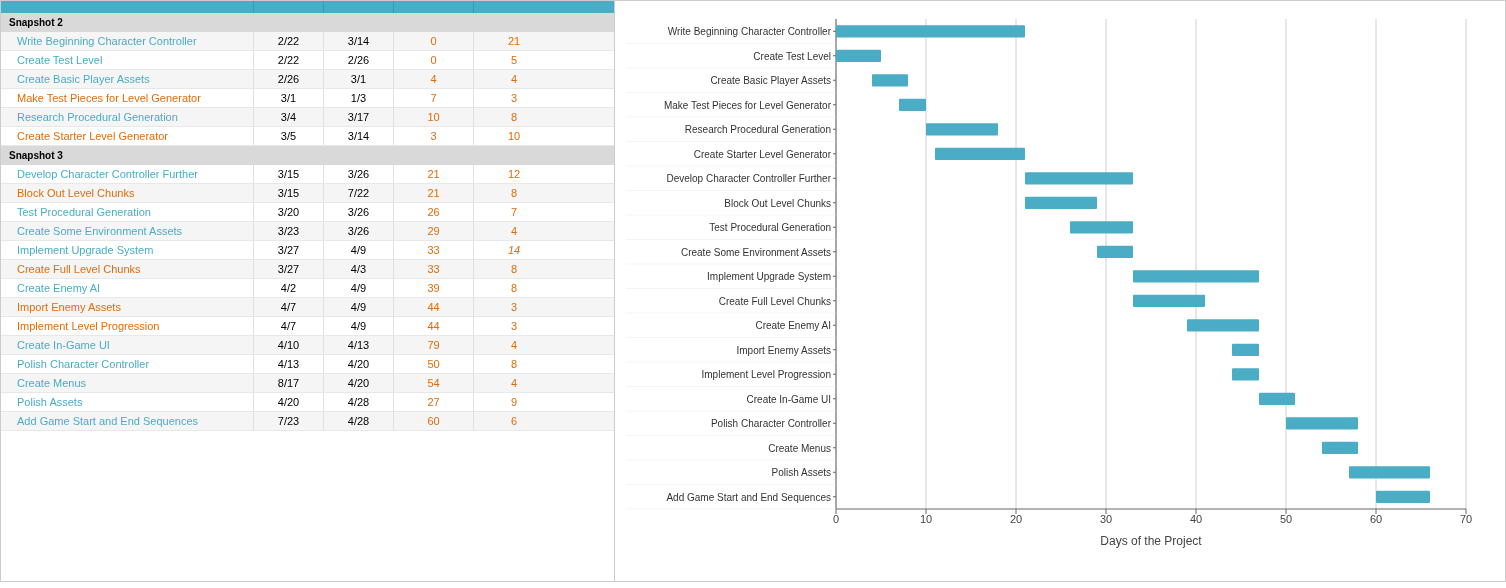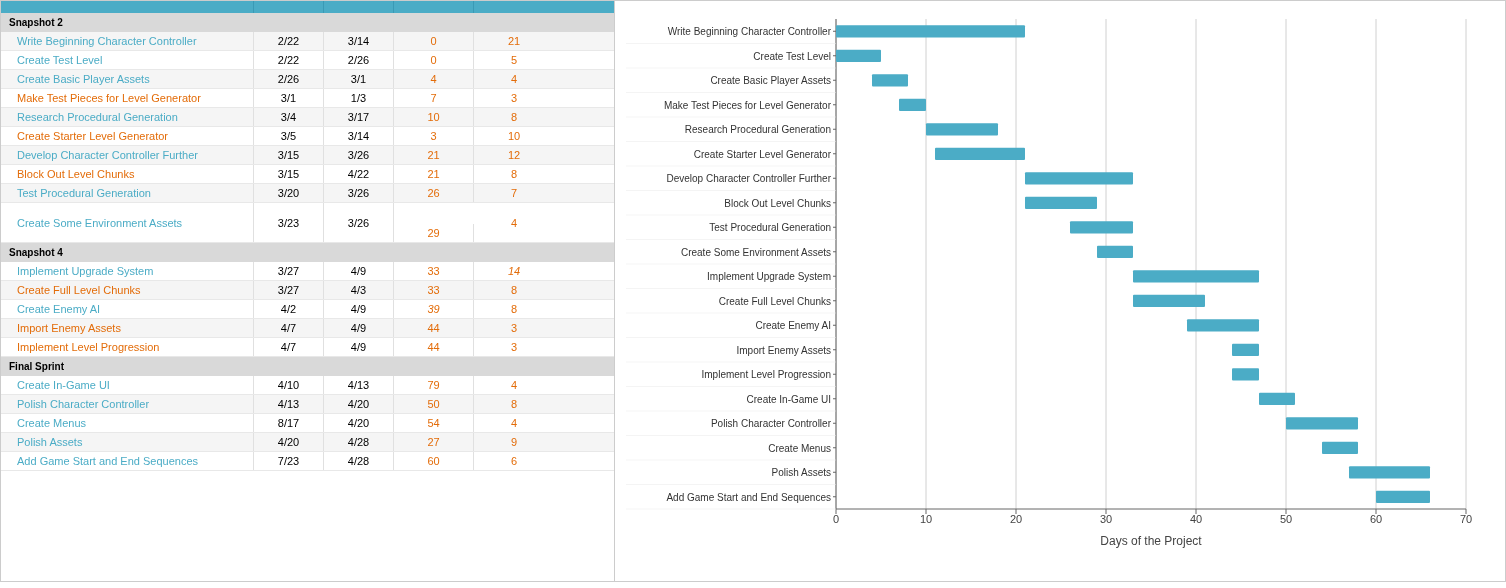--- a/index.html
+++ b/index.html
@@ -126,85 +126,84 @@
         <div class="cell" style="color: rgb(227, 108, 9);">10</div>
         <div class="cell" style="color: rgb(227, 108, 9);">8</div>
       </div>
       <div class="data-row">
         <div class="cell task-name-orange">Create Starter Level Generator</div>
         <div class="cell">3/5</div>
         <div class="cell">3/14</div>
         <div class="cell" style="color: rgb(227, 108, 9);">3</div>
         <div class="cell" style="color: rgb(227, 108, 9);">10</div>
       </div>
+      <div class="group-header">Snapshot 3</div>
       <div class="data-row">
         <div class="cell task-name-blue">Develop Character Controller Further</div>
         <div class="cell">3/15</div>
         <div class="cell">3/26</div>
         <div class="cell" style="color: rgb(227, 108, 9);">21</div>
         <div class="cell" style="color: rgb(227, 108, 9);">12</div>
       </div>
       <div class="data-row">
         <div class="cell task-name-orange">Block Out Level Chunks</div>
         <div class="cell">3/15</div>
-        <div class="cell">4/22</div>
+        <div class="cell">7/22</div>
         <div class="cell" style="color: rgb(227, 108, 9);">21</div>
         <div class="cell" style="color: rgb(227, 108, 9);">8</div>
       </div>
       <div class="data-row">
         <div class="cell task-name-blue">Test Procedural Generation</div>
         <div class="cell">3/20</div>
         <div class="cell">3/26</div>
         <div class="cell" style="color: rgb(227, 108, 9);">26</div>
         <div class="cell" style="color: rgb(227, 108, 9);">7</div>
       </div>
       <div class="data-row">
         <div class="cell task-name-blue">Create Some Environment Assets</div>
         <div class="cell">3/23</div>
         <div class="cell">3/26</div>
-        <div class="cell" style="color: rgb(227, 108, 9); margin-top: 21px;">29</div>
-        <div class="cell" style="color: rgb(227, 108, 9);">4</div>
-      </div>
-      <div class="group-header">Snapshot 4</div>
+        <div class="cell" style="color: rgb(227, 108, 9);">29</div>
+        <div class="cell" style="color: rgb(227, 108, 9);">4</div>
+      </div>
       <div class="data-row">
         <div class="cell task-name-blue">Implement Upgrade System</div>
         <div class="cell">3/27</div>
         <div class="cell">4/9</div>
         <div class="cell" style="color: rgb(227, 108, 9);">33</div>
         <div class="cell" style="color: rgb(227, 108, 9); font-style: italic;">14</div>
       </div>
       <div class="data-row">
         <div class="cell task-name-orange">Create Full Level Chunks</div>
         <div class="cell">3/27</div>
         <div class="cell">4/3</div>
         <div class="cell" style="color: rgb(227, 108, 9);">33</div>
         <div class="cell" style="color: rgb(227, 108, 9);">8</div>
       </div>
       <div class="data-row">
         <div class="cell task-name-blue">Create Enemy AI</div>
         <div class="cell">4/2</div>
         <div class="cell">4/9</div>
-        <div class="cell" style="color: rgb(227, 108, 9); font-style: italic;">39</div>
+        <div class="cell" style="color: rgb(227, 108, 9);">39</div>
         <div class="cell" style="color: rgb(227, 108, 9);">8</div>
       </div>
       <div class="data-row">
         <div class="cell task-name-orange">Import Enemy Assets</div>
         <div class="cell">4/7</div>
         <div class="cell">4/9</div>
         <div class="cell" style="color: rgb(227, 108, 9);">44</div>
         <div class="cell" style="color: rgb(227, 108, 9);">3</div>
       </div>
       <div class="data-row">
         <div class="cell task-name-orange">Implement Level Progression</div>
         <div class="cell">4/7</div>
         <div class="cell">4/9</div>
         <div class="cell" style="color: rgb(227, 108, 9);">44</div>
         <div class="cell" style="color: rgb(227, 108, 9);">3</div>
       </div>
-      <div class="group-header">Final Sprint</div>
       <div class="data-row">
         <div class="cell task-name-blue">Create In-Game UI</div>
         <div class="cell">4/10</div>
         <div class="cell">4/13</div>
         <div class="cell" style="color: rgb(227, 108, 9);">79</div>
         <div class="cell" style="color: rgb(227, 108, 9);">4</div>
       </div>
       <div class="data-row">
         <div class="cell task-name-blue">Polish Character Controller</div>
         <div class="cell">4/13</div>

